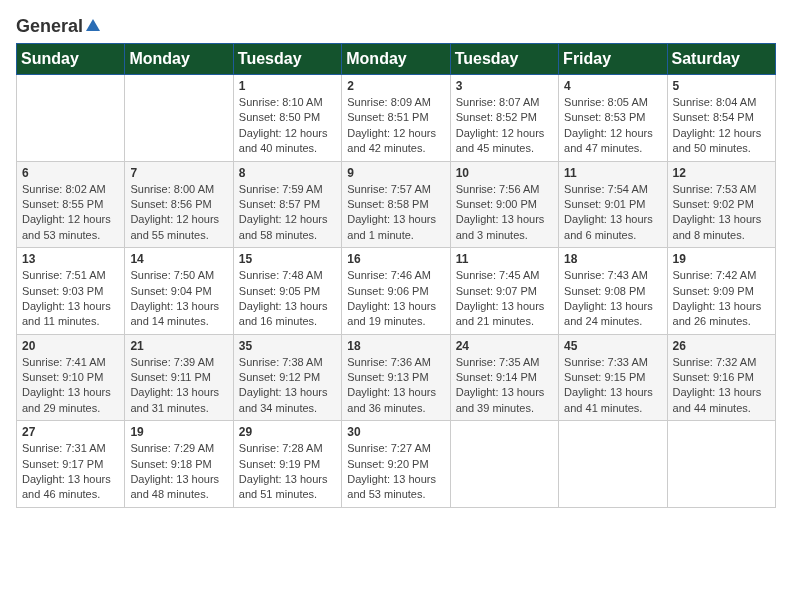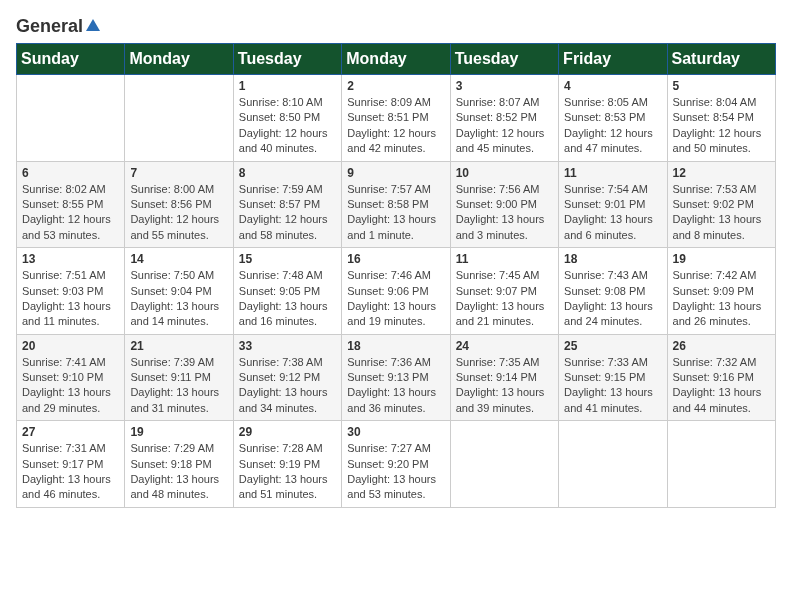--- a/index.html
+++ b/index.html
@@ -195,33 +195,33 @@
       <tr>
         <td>
           <span class="day-number">20</span>
           <div class="day-info">Sunrise: 7:41 AM<br>Sunset: 9:10 PM<br>Daylight: 13 hours and 29 minutes.</div>
         </td>
         <td>
           <span class="day-number">21</span>
           <div class="day-info">Sunrise: 7:39 AM<br>Sunset: 9:11 PM<br>Daylight: 13 hours and 31 minutes.</div>
         </td>
         <td>
-          <span class="day-number">33</span>
+          <span class="day-number">35</span>
           <div class="day-info">Sunrise: 7:38 AM<br>Sunset: 9:12 PM<br>Daylight: 13 hours and 34 minutes.</div>
         </td>
         <td>
           <span class="day-number">18</span>
           <div class="day-info">Sunrise: 7:36 AM<br>Sunset: 9:13 PM<br>Daylight: 13 hours and 36 minutes.</div>
         </td>
         <td>
           <span class="day-number">24</span>
           <div class="day-info">Sunrise: 7:35 AM<br>Sunset: 9:14 PM<br>Daylight: 13 hours and 39 minutes.</div>
         </td>
         <td>
-          <span class="day-number">25</span>
+          <span class="day-number">45</span>
           <div class="day-info">Sunrise: 7:33 AM<br>Sunset: 9:15 PM<br>Daylight: 13 hours and 41 minutes.</div>
         </td>
         <td>
           <span class="day-number">26</span>
           <div class="day-info">Sunrise: 7:32 AM<br>Sunset: 9:16 PM<br>Daylight: 13 hours and 44 minutes.</div>
         </td>
       </tr>
       <tr>
         <td>
           <span class="day-number">27</span>

